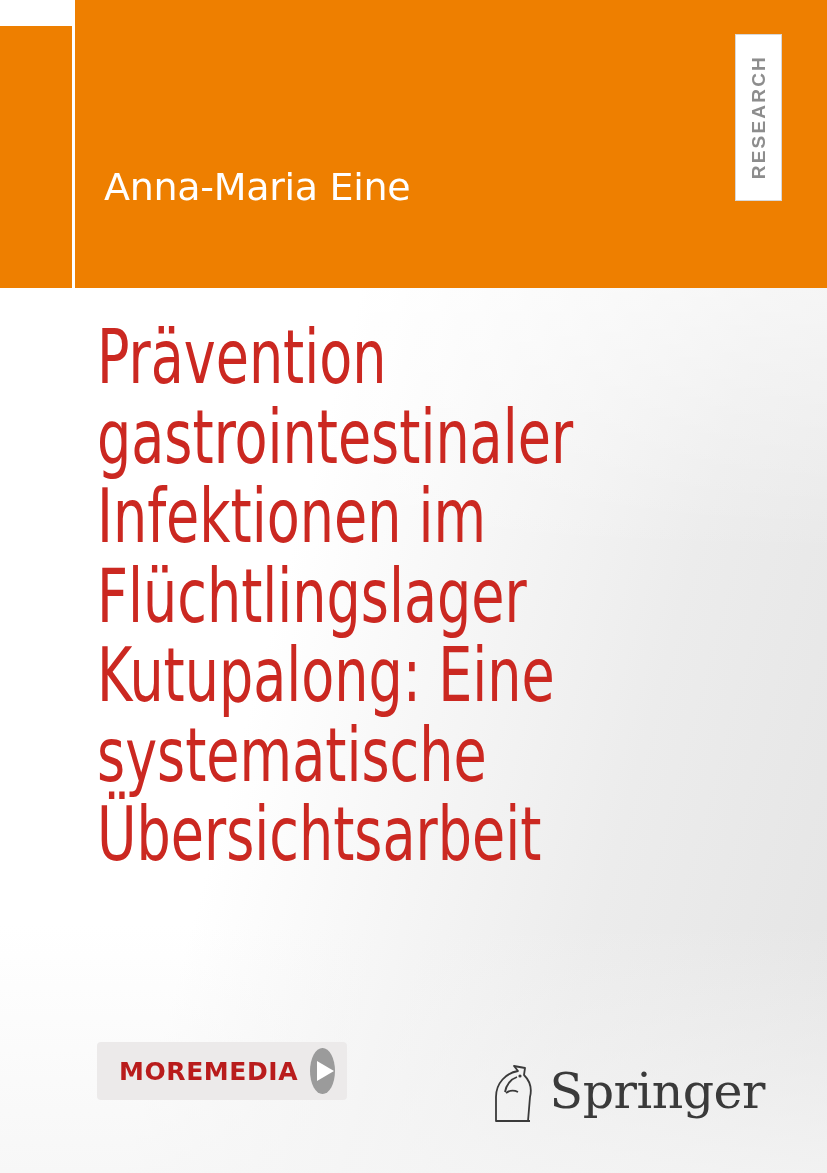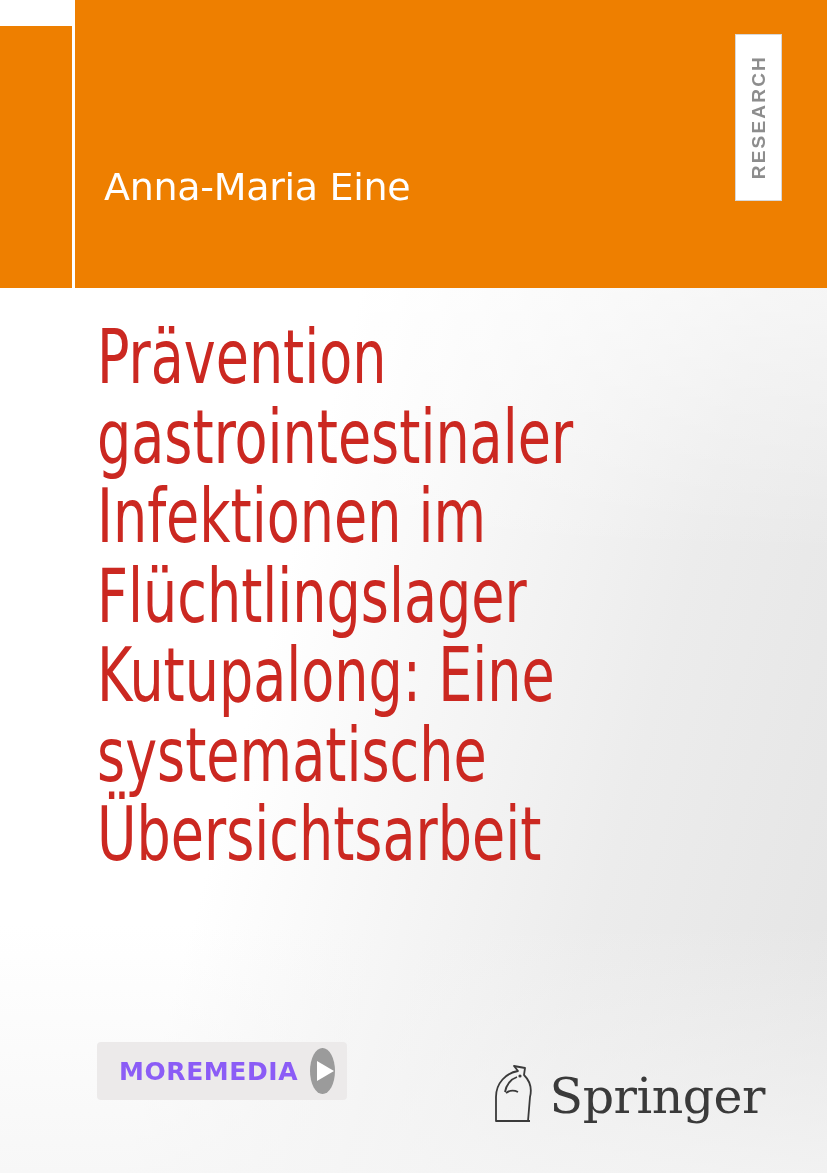--- a/index.html
+++ b/index.html
@@ -124,21 +124,21 @@
     display: flex;
     align-items: center;
     padding: 0 12px 0 22px;
     box-sizing: border-box;
     width: 250px;
   }
   .moremedia-label {
     font-family: "DejaVu Sans", sans-serif;
     font-size: 25px;
     font-weight: bold;
-    color: #8b5cf6;
+    color: #b91c1c;
     letter-spacing: 0.6px;
   }
   .play-btn {
     margin-left: 12px;
     width: 46px;
     height: 46px;
     border-radius: 50%;
     background: #9b9b9b;
     display: flex;
     align-items: center;
@@ -150,21 +150,21 @@
     border-top: 10px solid transparent;
     border-bottom: 10px solid transparent;
     margin-left: 5px;
   }
   
   .springer {
     position: absolute;
     right: 62px;
     bottom: 48px;
     display: flex;
-    align-items: flex-end;
+    align-items: flex-start;
     gap: 14px;
   }
   .springer-word {
     font-family: "DejaVu Serif", "Liberation Serif", serif;
     font-size: 49px;
     color: #3a3a3a;
     letter-spacing: -0.5px;
   }
   .springer-mark { width: 52px; height: 62px; }
 </style>

